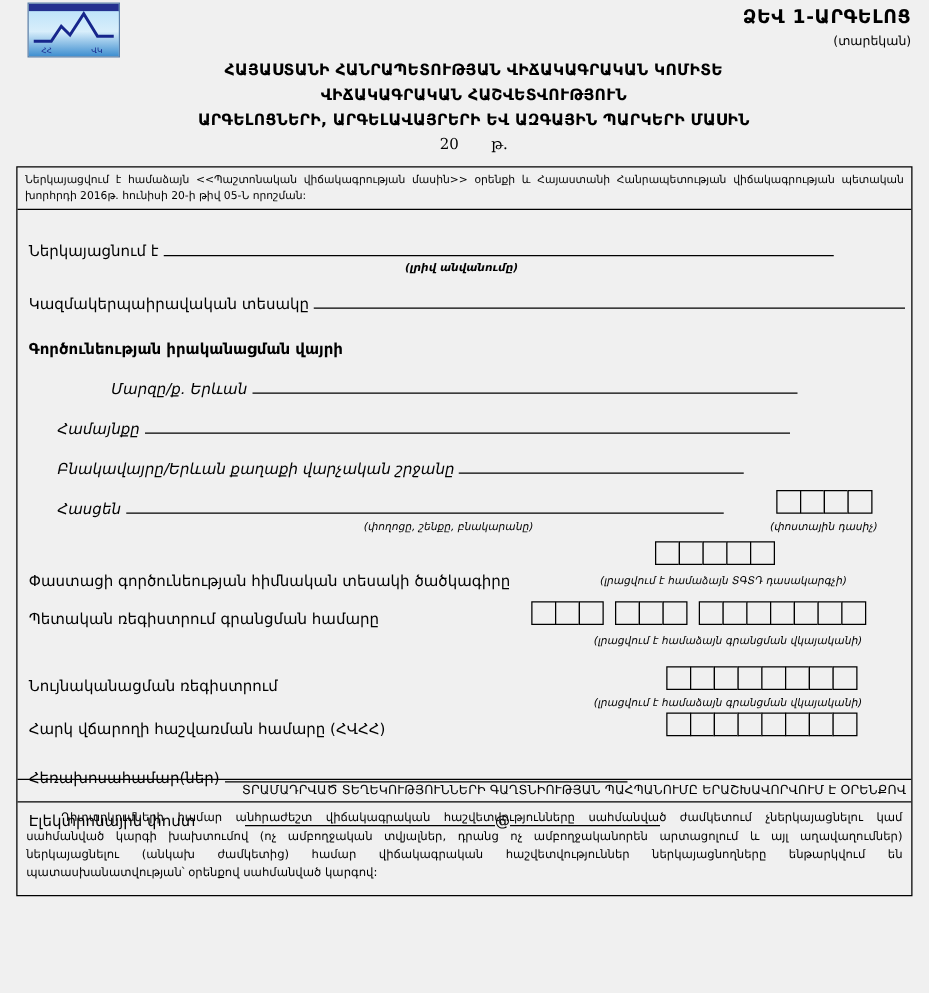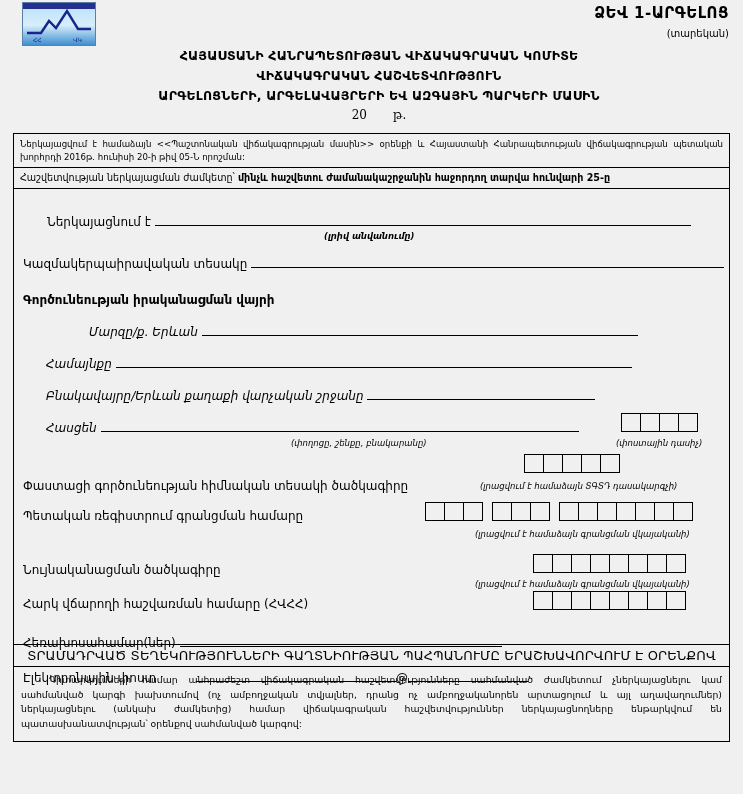--- a/index.html
+++ b/index.html
@@ -149,22 +149,22 @@
     box-sizing: border-box;
     margin-left: -1px;
     background: #f0f0f0;
   }
   .boxgroup .seg .bx:first-child { margin-left: 0; }
 
   
   .row-warning {
     border-top: 1px solid #000;
     border-bottom: 1px solid #000;
-    text-align: center;
-    font-size: 13px;
+    text-align: right;
+    font-size: 10px;
     padding: 3px 4px 3px 4px;
     letter-spacing: 0.1px;
   }
   .row-note {
     padding: 6px 7px 10px 7px;
     font-size: 9.3px;
     line-height: 14.5px;
     text-align: justify;
     text-justify: inter-word;
   }
@@ -202,27 +202,24 @@
     <div class="year-line">
       <span>20</span><span class="gap"></span><span>թ.</span>
     </div>
   </div>
 </div>
 
 <div class="sheet">
 
   <div class="row-legal">Ներկայացվում է համաձայն &lt;&lt;Պաշտոնական վիճակագրության մասին&gt;&gt; օրենքի և Հայաստանի Հանրապետության վիճակագրության պետական խորհրդի 2016թ. հունիսի 20-ի թիվ 05-Ն որոշման:</div>
 
-  <div class="row-deadline">
-    <span><span>Հաշվետվության ներկայացման ժամկետը՝ </span></span><b>մինչև հաշվետու ժամանակաշրջանին հաջորդող տարվա հունվարի 25-ը</b>
-  </div>
 
   <div class="body-area">
 
-    <div class="field" style="left:9px; top:24px;margin-left:24px;">
+    <div class="field" style="left:9px; top:24px;">
       <span>Ներկայացնում է</span>
       <span class="dotline" style="width:536px;"></span>
     </div>
     <div class="caption" style="left:310px; top:42px;font-weight:bold;">(լրիվ անվանումը)</div>
 
     <div class="field" style="left:9px; top:66px;">
       <span>Կազմակերպաիրավական տեսակը</span>
       <span class="dotline" style="width:473px;"></span>
     </div>
 
@@ -284,21 +281,21 @@
           <div class="bx"></div>
           <div class="bx"></div>
           <div class="bx"></div>
           <div class="bx"></div>
           <div class="bx"></div>
           <div class="bx"></div>
         </div>
       </div>
     <div class="caption" style="left:461px; top:340px;">(լրացվում է համաձայն գրանցման վկայականի)</div>
 
-    <div class="field" style="left:9px; top:374px;">Նույնականացման  ծածկագիրը</div>
+    <div class="field" style="left:9px; top:374px;">Նույնականացման  ռեգիստրում</div>
     <div class="boxes" id="ident-boxes" style="left:519px; top:365px;">
         <div class="bx"></div>
         <div class="bx"></div>
         <div class="bx"></div>
         <div class="bx"></div>
         <div class="bx"></div>
         <div class="bx"></div>
         <div class="bx"></div>
         <div class="bx"></div>
       </div>

